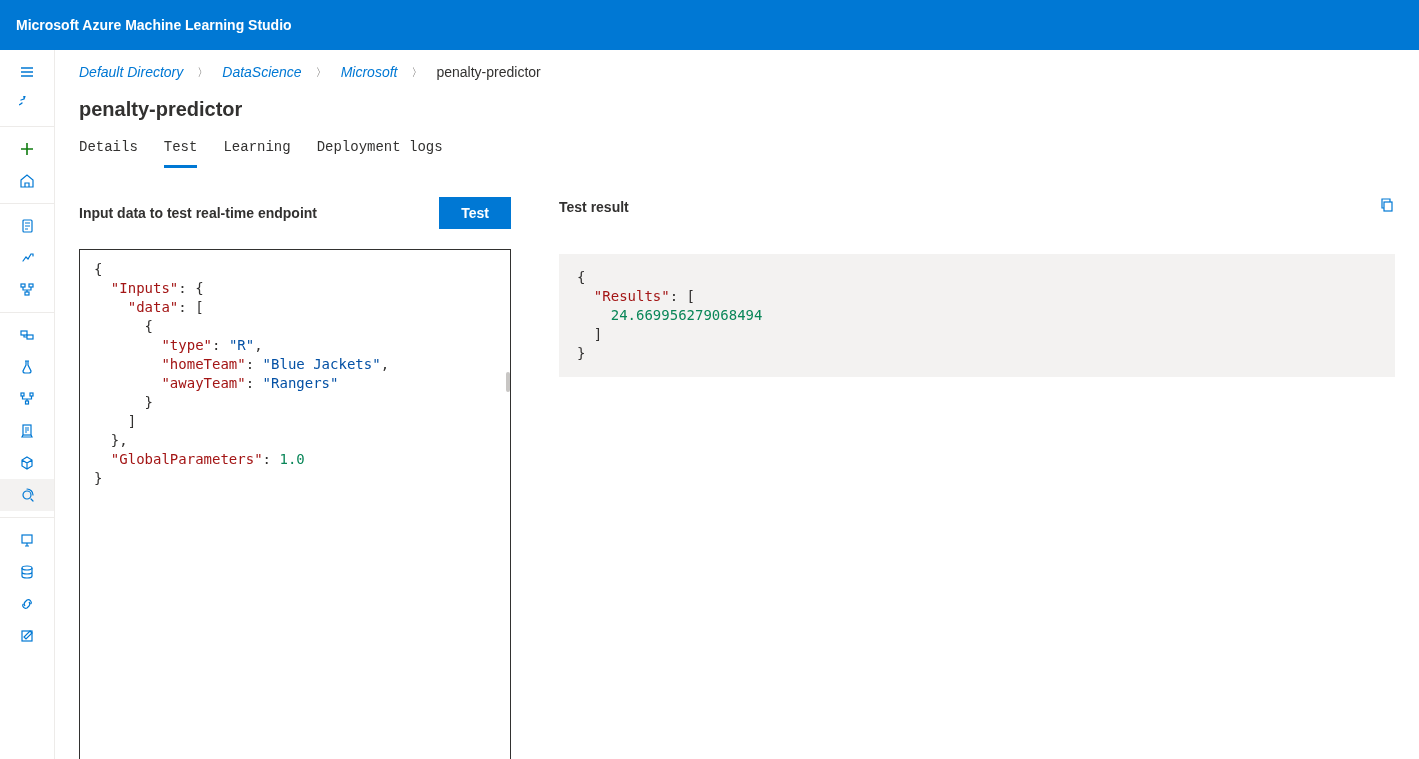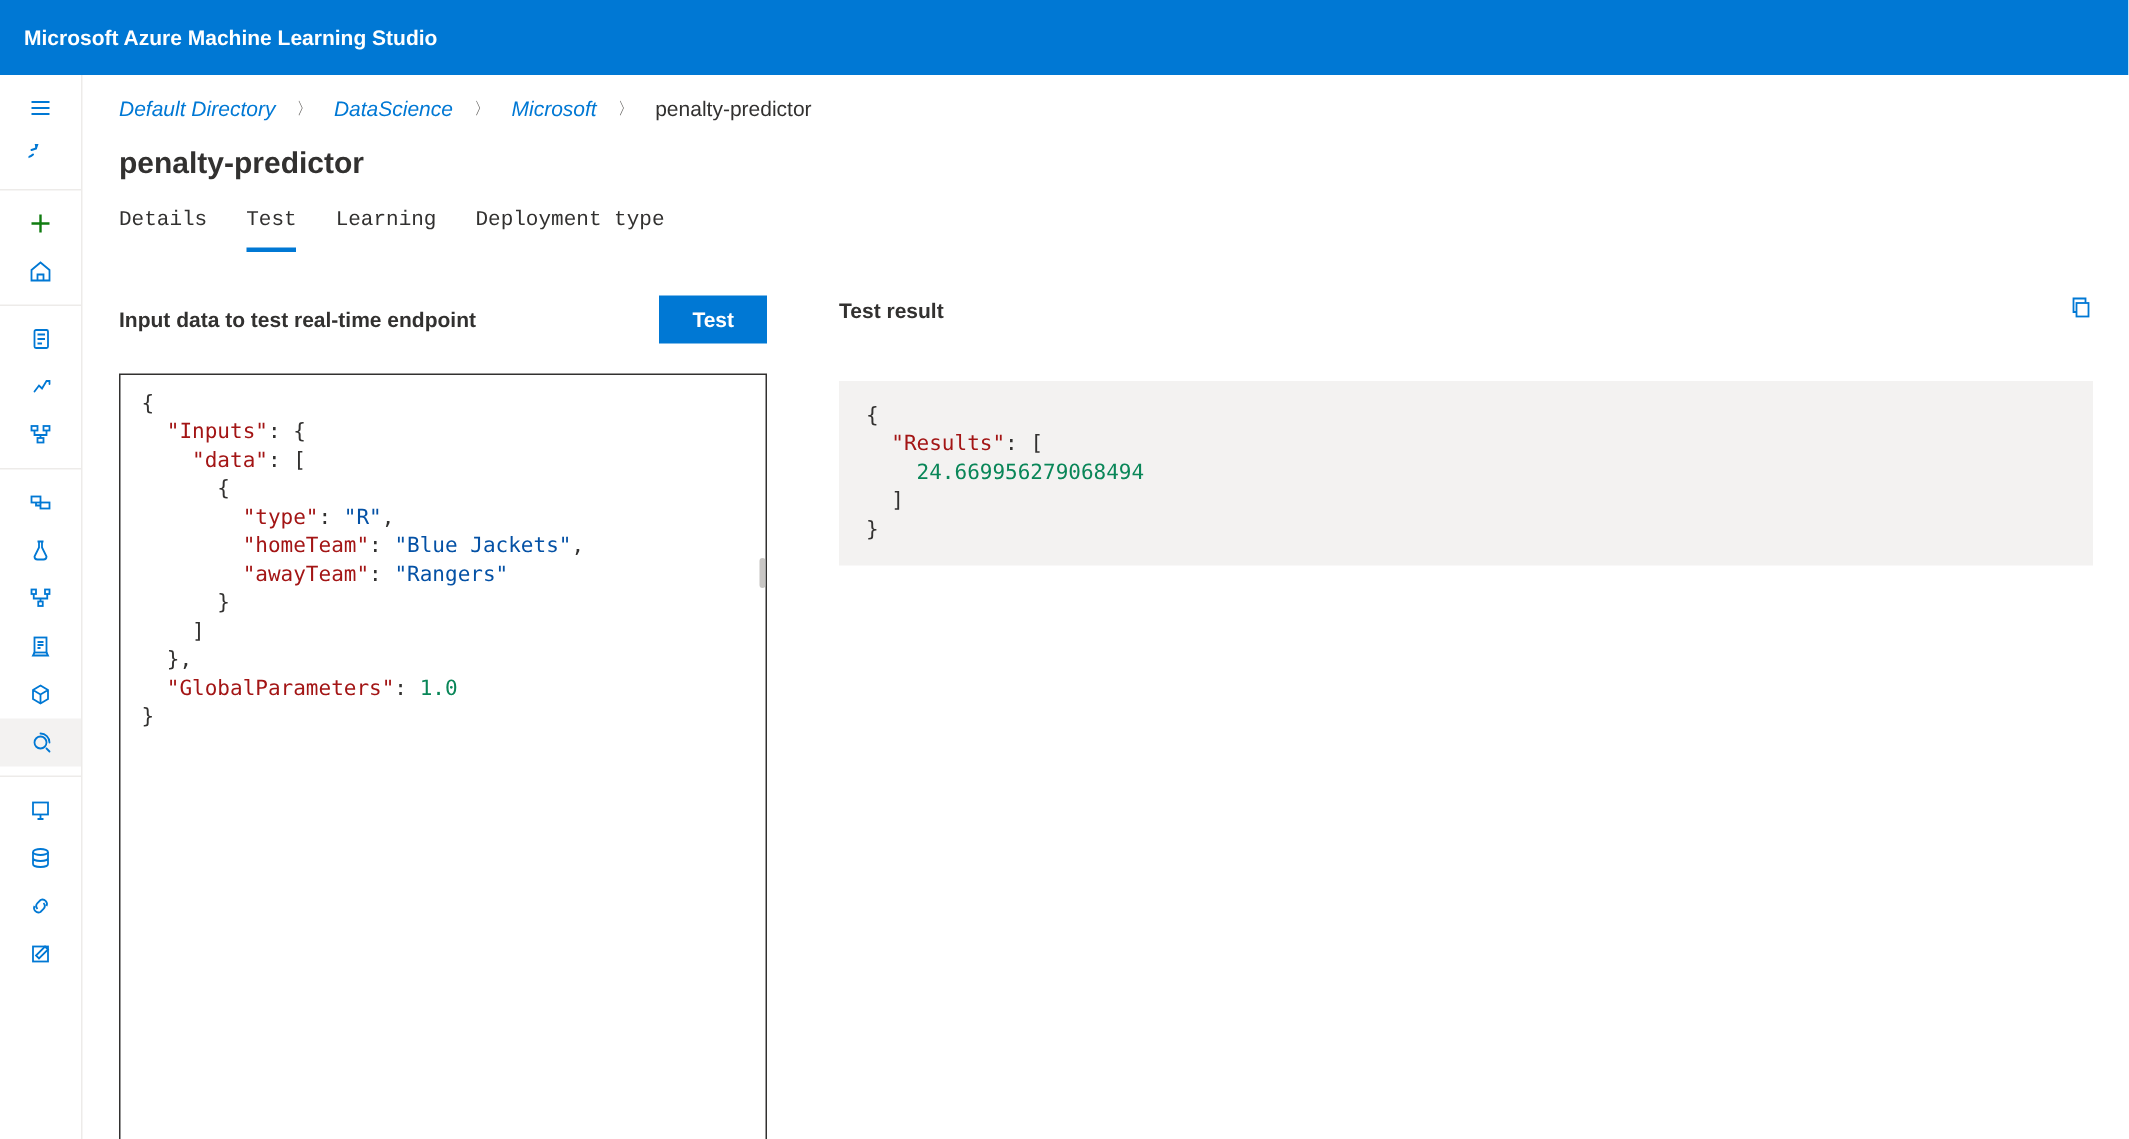--- a/index.html
+++ b/index.html
@@ -238,21 +238,21 @@
       <span class="sep">〉</span>
       <span class="current">penalty-predictor</span>
     </div>
 
     <h1 class="page-title">penalty-predictor</h1>
 
     <div class="tabs">
       <div class="tab">Details</div>
       <div class="tab active">Test</div>
       <div class="tab">Learning</div>
-      <div class="tab">Deployment type</div>
+      <div class="tab">Deployment logs</div>
     </div>
 
     <div class="content-row">
       <div class="col-left">
         <div class="input-header">
           <span class="input-label">Input data to test real-time endpoint</span>
           <button class="test-button">Test</button>
         </div>
         <div class="code-box"><span id="input-json-pretty"><span class="tok-brace">{</span>
   <span class="tok-key">"Inputs"</span><span class="tok-punct">:</span> <span class="tok-brace">{</span>

